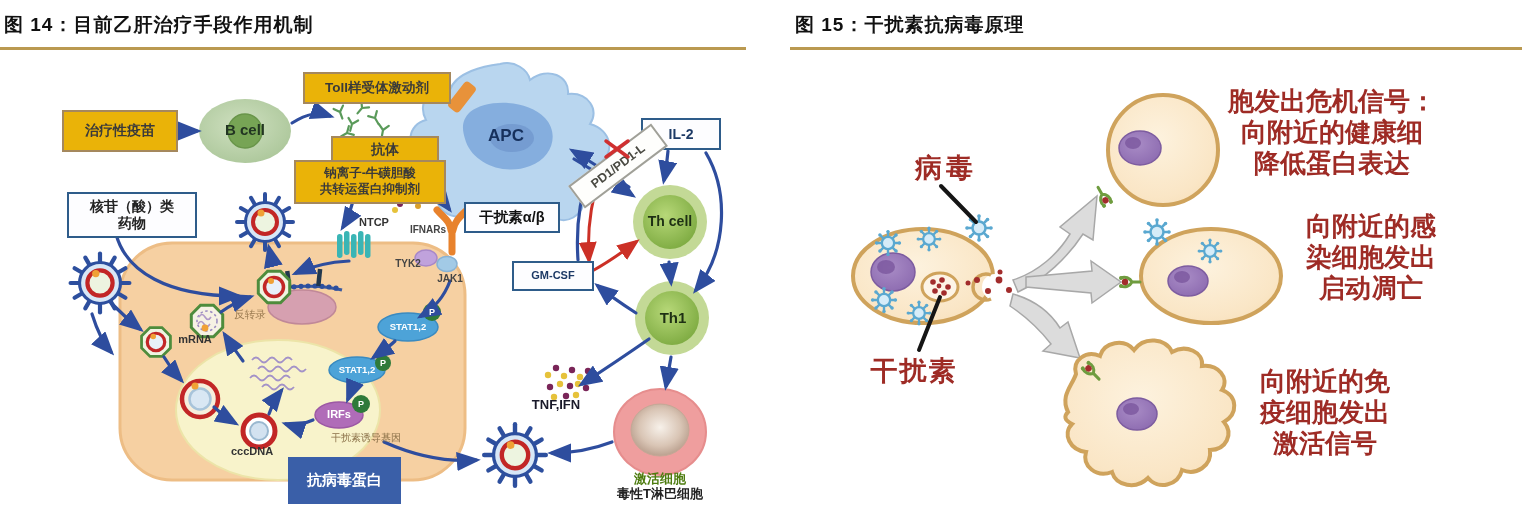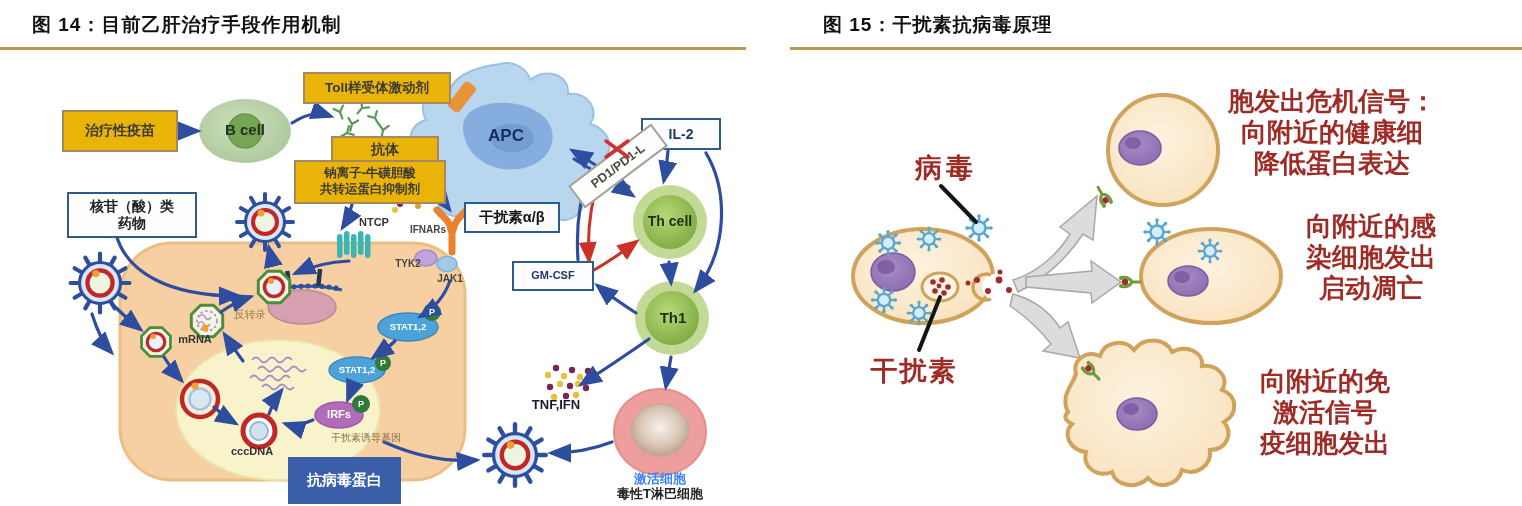--- a/index.html
+++ b/index.html
@@ -1,19 +1,19 @@
 <!DOCTYPE html>
 <html><head>
 <meta charset="utf-8">
 <style>
   html,body{margin:0;padding:0;background:#fff;}
   #page{position:relative;width:1522px;height:506px;background:#fff;overflow:hidden;
         font-family:"Liberation Sans",sans-serif;}
   .abs{position:absolute;}
-  .fig-title{font-size:19px;font-weight:bold;color:#111;letter-spacing:1px;white-space:nowrap;margin-left:28px;}
+  .fig-title{font-size:19px;font-weight:bold;color:#111;letter-spacing:1px;white-space:nowrap;}
   .rule{height:3px;background:#ba9950;}
   svg{position:absolute;left:0;top:0;}
   
   .lbl{position:absolute;z-index:2;text-align:center;white-space:nowrap;}
   .bx{border:2px solid #a5885d;background:#eab308;color:#3a3a3a;font-weight:bold;
       display:flex;flex-direction:column;justify-content:center;align-items:center;line-height:1.25;}
   .bxb{border:2px solid #2e5c8a;background:#fdfdff;color:#1d3a66;font-weight:bold;
       display:flex;flex-direction:column;justify-content:center;align-items:center;line-height:1.2;}
   .bxfill{background:#3a5fa8;color:#fff;font-weight:bold;display:flex;align-items:center;justify-content:center;}
   .white{color:#fff;font-weight:bold;}
@@ -439,21 +439,21 @@
   </svg>
 
   <div class="lbl bxfill" style="left:288px;top:445px;width:113px;height:47px;font-size:15px;margin-top:12px;">
       <span>抗病毒蛋白</span>
     </div>
 
   <div class="lbl" style="left:214px;top:121px;width:62px;font-size:15px;font-weight:bold;color:#223522;">B cell</div>
   <div class="lbl" style="left:481px;top:126px;width:50px;font-size:17px;font-weight:bold;color:#16305c;">APC</div>
   <div class="lbl" style="left:640px;top:213px;width:60px;font-size:14px;font-weight:bold;color:#1e3014;">Th cell</div>
   <div class="lbl" style="left:656px;top:309px;width:34px;font-size:15px;font-weight:bold;color:#1e3014;">Th1</div>
-  <div class="lbl" style="left:630px;top:470px;width:60px;font-size:13px;font-weight:bold;color:#3b82f6;">激活细胞</div>
+  <div class="lbl" style="left:630px;top:470px;width:60px;font-size:13px;font-weight:bold;color:#4d7c0f;">激活细胞</div>
   <div class="lbl" style="left:607px;top:485px;width:106px;font-size:13px;font-weight:bold;color:#222;">毒性T淋巴细胞</div>
 
   <div class="lbl small" style="left:352px;top:216px;width:44px;font-size:11px;">NTCP</div>
   <div class="lbl small" style="left:405px;top:224px;width:46px;font-size:10px;color:#444;">IFNARs</div>
   <div class="lbl small" style="left:391px;top:258px;width:34px;font-size:10px;color:#444;">TYK2</div>
   <div class="lbl small" style="left:427px;top:273px;width:34px;font-size:10px;color:#444;margin-left:6px;">JAK1</div>
   <div class="lbl small" style="left:174px;top:333px;width:42px;font-size:11px;">mRNA</div>
   <div class="lbl" style="left:228px;top:308px;width:44px;font-size:10.5px;color:#9a7a50;">反转录</div>
   <div class="lbl white" style="left:378px;top:321px;width:60px;font-size:9.5px;">STAT1,2</div>
   <div class="lbl white" style="left:327px;top:364px;width:60px;font-size:9.5px;">STAT1,2</div>
@@ -473,17 +473,17 @@
     <div>向附近的健康细</div>
     <div>降低蛋白表达</div>
   </div>
   <div class="lbl red-ann" style="left:1294px;top:211px;width:154px;">
     <div>向附近的感</div>
     <div>染细胞发出</div>
     <div>启动凋亡</div>
   </div>
   <div class="lbl red-ann" style="left:1250px;top:366px;width:150px;">
     <div>向附近的免</div>
+    <div>疫细胞发出</div>
     <div>激活信号</div>
-    <div>疫细胞发出</div>
   </div>
 
 </div>
 
 </body></html>

